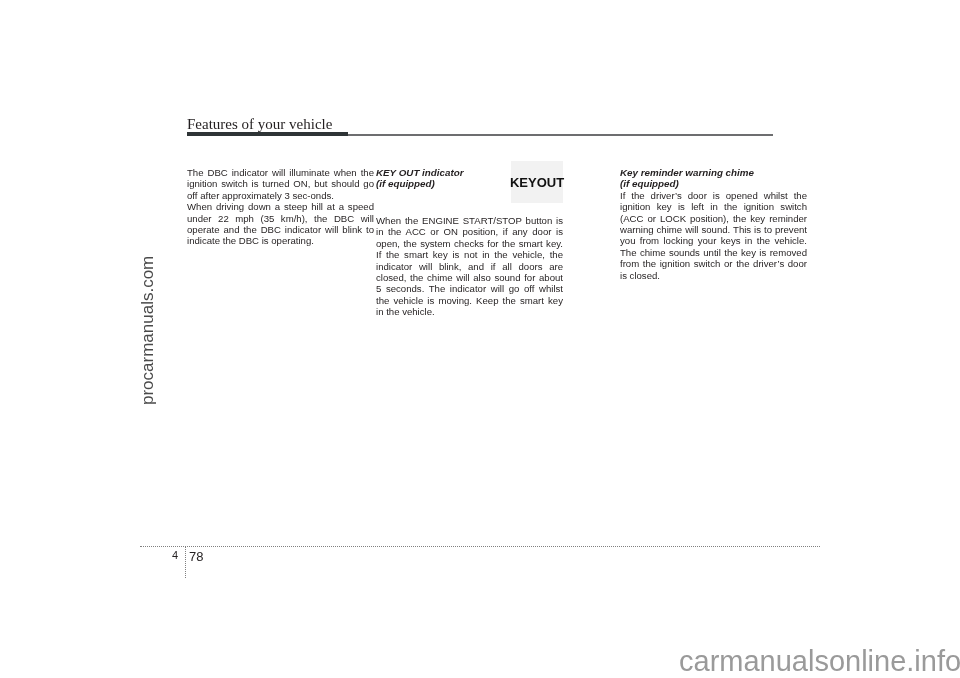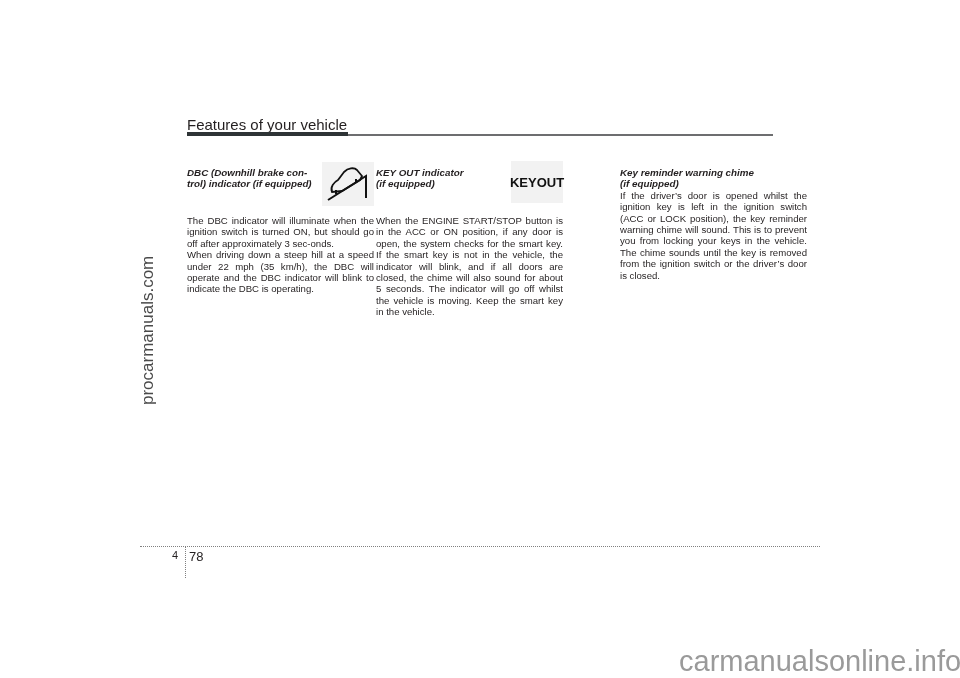--- a/index.html
+++ b/index.html
@@ -1,18 +1,18 @@
 <!DOCTYPE html>
 <html><head>
 <meta charset="utf-8">
 <style>
   html, body { margin:0; padding:0; }
   body { width:960px; height:678px; background:#ffffff; position:relative; overflow:hidden;
          font-family:"Liberation Sans", sans-serif; color:#231f20; }
-  .header-title { position:absolute; left:187px; top:116px; font-family:Liberation Sans, sans-serif;
+  .header-title { position:absolute; left:187px; top:116px; font-family:Liberation Serif, serif;
                   font-size:15px; color:#231f20; letter-spacing:0; }
   .header-bar-thick { position:absolute; left:187px; top:132px; width:161px; height:4px; background:#2e3436; }
   .header-bar-thin { position:absolute; left:348px; top:134px; width:425px; height:2px; background:#6d6e70; }
 
   .col { position:absolute; top:167px; width:187px; font-size:9.6px; line-height:11.4px; }
   .col p { margin:0; text-align:justify; }
   .col .gap { height:11px; }
   .col1 { left:187px; }
   .col2 { left:376px; }
   .col3 { left:620px; }
@@ -37,31 +37,20 @@
 </head>
 <body>
 
 <div>
   <div class="header-title">Features of your vehicle</div>
   <div class="header-bar-thick"></div>
   <div class="header-bar-thin"></div>
 </div>
 
 <div class="col col1">
-  <div class="h-block">
-    <p class="h">DBC (Downhill brake con-</p>
-    <p class="h">trol) indicator (if equipped)</p>
-    <div class="icon-dbc">
-      <svg width="52" height="44" viewBox="0 0 52 44">
-        <path d="M6 38 L44 14 L44 36" fill="none" stroke="#111" stroke-width="2"></path>
-        <path d="M10 30 C8 25 12 20 16 18 L22 10 C26 6 32 5 35 8 L40 14 L38 18 L20 29 Z" fill="none" stroke="#111" stroke-width="1.8"></path>
-        <path d="M14 32 L14 28 M34 20 L34 17" stroke="#111" stroke-width="2"></path>
-      </svg>
-    </div>
-  </div>
   <p>The DBC indicator will illuminate when the ignition switch is turned ON, but should go off after approximately 3 sec-onds.</p>
   <p>When driving down a steep hill at a speed under 22 mph (35 km/h), the DBC will operate and the DBC indicator will blink to indicate the DBC is operating.</p>
   <div class="gap"></div>
 </div>
 
 <div class="col col2">
   <div class="h-block">
     <p class="h">KEY OUT indicator</p>
     <p class="h">(if equipped)</p>
     <div class="icon-keyout">

